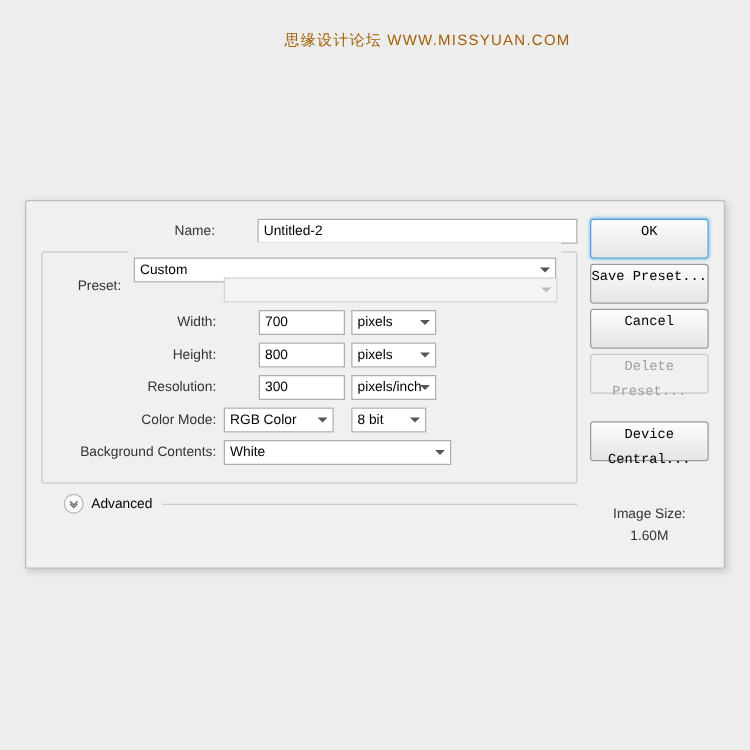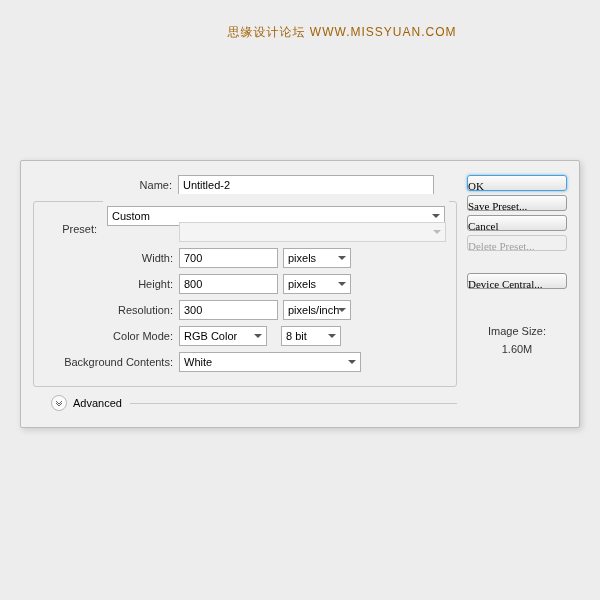--- a/index.html
+++ b/index.html
@@ -69,20 +69,21 @@
 .inner-label.disabled { color: #a0a0a0; }
 
 input[type="text"] {
   height: 20px;
   border: 1px solid #adadad;
   background: #fff;
   padding: 0 4px;
   font-size: 11px;
   font-family: inherit;
   outline: none;
+  margin-left: 28px;
 }
 
 .select {
   height: 20px;
   border: 1px solid #adadad;
   background: #fff;
   display: flex;
   align-items: center;
   padding: 0 4px;
   position: relative;
@@ -97,35 +98,35 @@
   width: 0; height: 0;
   border-left: 4px solid transparent;
   border-right: 4px solid transparent;
   border-top: 4px solid #555;
 }
 .select.disabled .arrow { border-top-color: #bbb; }
 
 .name-input { width: 256px; }
 .preset-select { width: 338px; }
 .size-select { width: 267px; }
-.val-input { width: 99px; }
+.val-input { width: 69px; }
 .unit-select { width: 68px; margin-left: 5px; }
 .cm-select { width: 88px; }
 .depth-select { width: 60px; margin-left: 14px; }
 .bg-select { width: 182px; }
 
 .btn {
-  height: 16px;
+  height: 32px;
   border: 1px solid #9a9a9a;
   border-radius: 3px;
   background: linear-gradient(#fdfdfd, #e5e5e5);
   font-size: 11px;
-  font-family: Liberation Serif, serif;
+  font-family: Liberation Mono, monospace;
   cursor: pointer;
-  text-align: left;
+  text-align: center;
   line-height: 20px;
 }
 .btn.primary {
   border: 1px solid #4da0d8;
   box-shadow: 0 0 3px rgba(80,170,230,0.9);
 }
 .btn.disabled {
   color: #a0a0a0;
   border-color: #c8c8c8;
   background: #f0f0f0;

